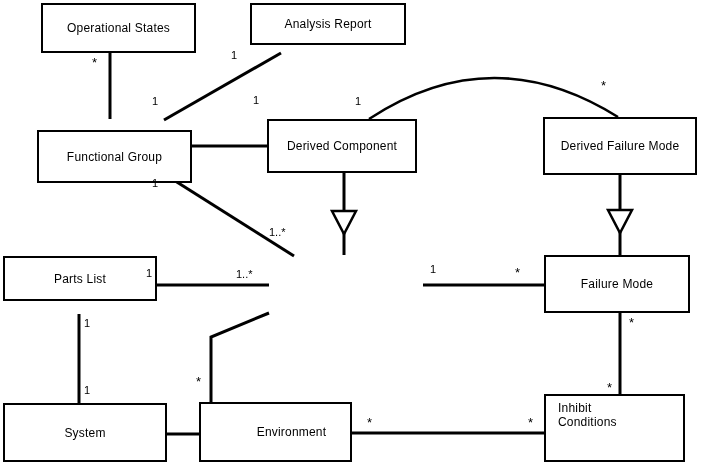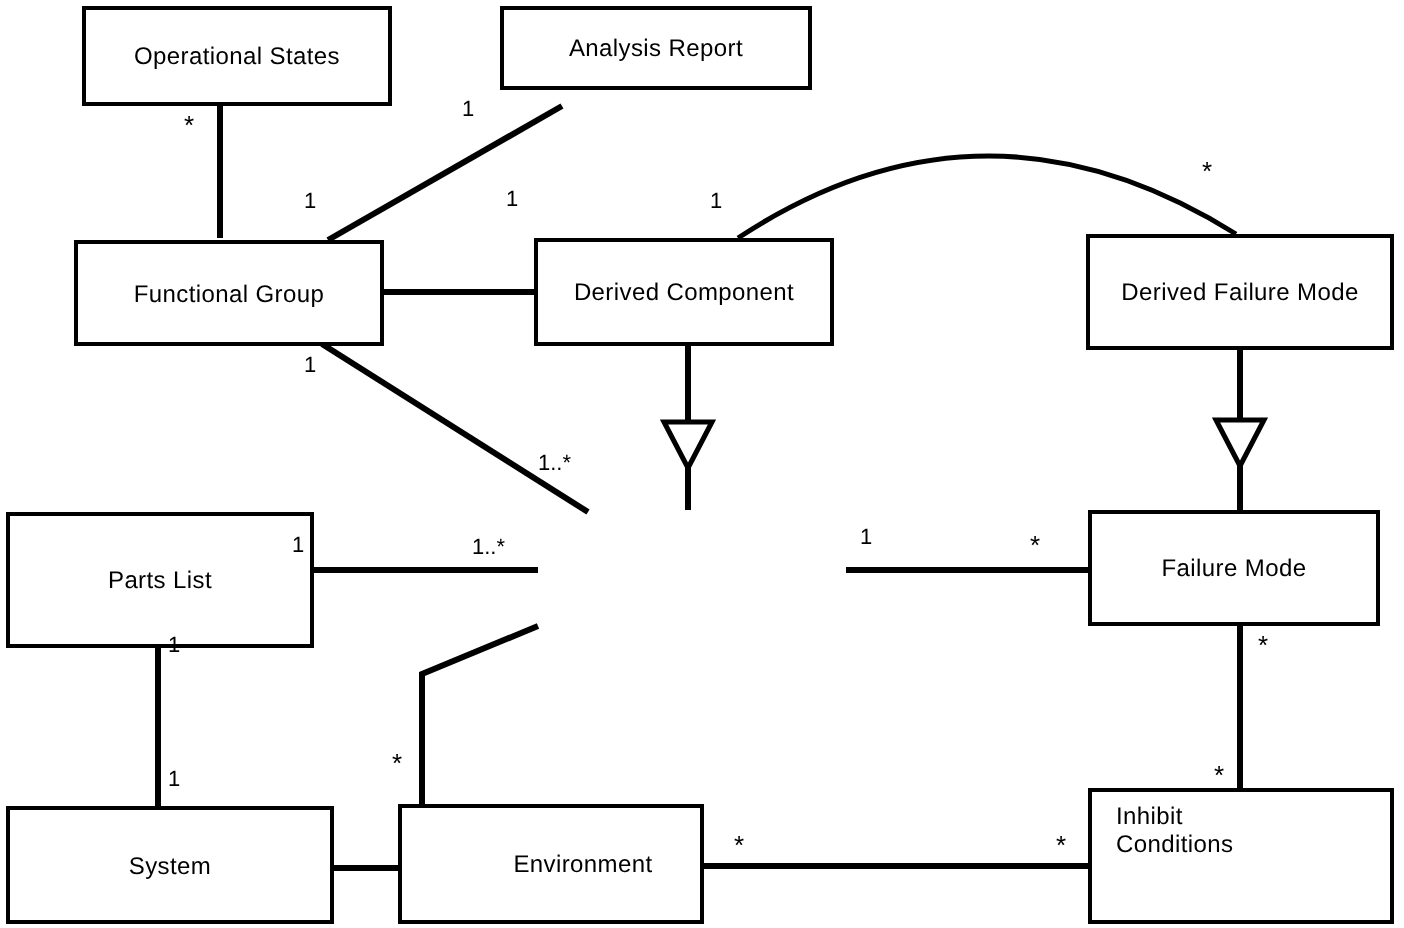--- a/index.html
+++ b/index.html
@@ -119,50 +119,50 @@
   </svg>
 
   <div class="uml-class" style="left:41px; top:3px; width:155px; height:50px;">
     <div class="class-name">Operational States</div>
   </div>
 
   <div class="uml-class" style="left:250px; top:3px; width:156px; height:42px;">
     <div class="class-name">Analysis Report</div>
   </div>
 
-  <div class="uml-class" style="left:37px; top:120px; width:155px; height:53px;">
+  <div class="uml-class" style="left:37px; top:130px; width:155px; height:53px;">
     <div class="class-name">Functional Group</div>
   </div>
 
   <div class="uml-class" style="left:267px; top:119px; width:150px; height:54px;">
     <div class="class-name">Derived Component</div>
   </div>
 
   <div class="uml-class" style="left:543px; top:117px; width:154px; height:58px;">
     <div class="class-name">Derived Failure Mode</div>
   </div>
 
-  <div class="uml-class" style="left:3px; top:256px; width:154px; height:68px;">
+  <div class="uml-class" style="left:3px; top:256px; width:154px; height:45px;">
     <div class="class-name">Parts List</div>
   </div>
 
 
   <div class="uml-class" style="left:544px; top:255px; width:146px; height:58px;">
     <div class="class-name">Failure Mode</div>
   </div>
 
   <div class="uml-class" style="left:3px; top:403px; width:164px; height:59px;">
     <div class="class-name">System</div>
   </div>
 
   <div class="uml-class" style="left:199px; top:402px; width:153px; height:60px;padding-left:32px;">
     <div class="class-name">Environment</div>
   </div>
 
-  <div class="uml-class" style="left:544px; top:394px; width:153px; height:68px;">
+  <div class="uml-class" style="left:544px; top:394px; width:141px; height:68px;">
     <div class="class-name align-left">Inhibit
 Conditions</div>
   </div>
 
   <span class="star-label" style="left:92px; top:58px;">*</span>
 
   <span class="mult-label" style="left:152px; top:96px;">1</span>
 
   <span class="mult-label" style="left:231px; top:50px;">1</span>
 

